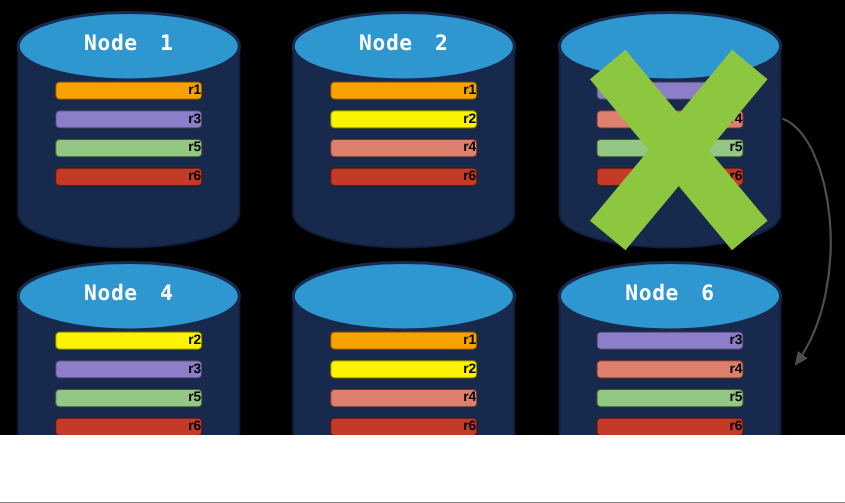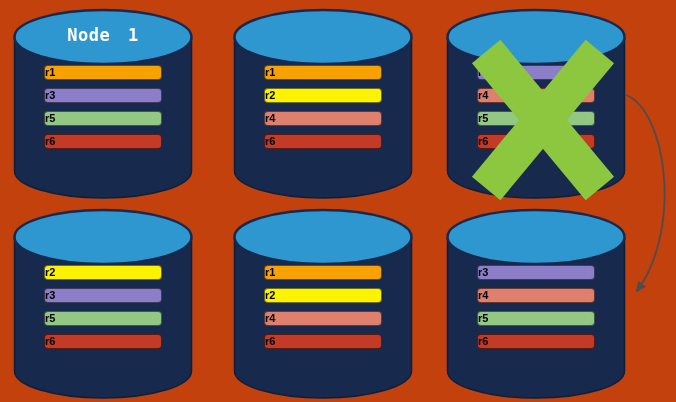--- a/index.html
+++ b/index.html
@@ -1,19 +1,19 @@
 <!DOCTYPE html>
 <html><head>
 <meta charset="utf-8">
 <style>
   html,body{margin:0;padding:0;background:#fff;}
   .canvas{
     position:relative;
-    width:676px;height:402px;
-    background:#c2410c;
+    width:676px;height:348px;
+    background:#000000;
     font-family:"Liberation Sans", sans-serif;
     overflow:hidden;
   }
   .node{
     position:absolute;
     width:180px;height:192px;
   }
   .node svg.cyl{position:absolute;left:0;top:0;}
   .node .title{
     position:absolute;
@@ -29,21 +29,21 @@
   .rows{
     position:absolute;
     left:31px;top:57px;width:118px;
     display:flex;flex-direction:column;gap:8px;
   }
   .row{
     height:15px;
     border-radius:4px;
     border:1px solid rgba(0,0,0,0.55);
     box-sizing:border-box;
-    display:flex;align-items:center;justify-content:flex-start;
+    display:flex;align-items:center;justify-content:flex-end;
   }
   .row span{
     font-size:11px;
     font-weight:bold;
     color:#000;
     line-height:13px;
   }
   svg.overlay{
     position:absolute;left:0;top:0;
     pointer-events:none;
@@ -74,20 +74,21 @@
           <span>r6</span>
         </div>
     </div>
   </div>
 
   <div class="node" style="left:233px;top:8px;">
     <svg class="cyl" width="180" height="192" viewBox="0 0 180 192">
       <path d="M1.5 30 V163 A88.5 27 0 0 0 178.5 163 V30 Z" stroke-width="1.5" fill="#18294E" stroke="#0D1F3C"></path>
       <ellipse cx="90" cy="29" rx="88.5" ry="27" stroke-width="2.5" fill="#2F97D0" stroke="#18294E"></ellipse>
     </svg>
+    <div class="title">Node 2</div>
     <div class="rows">
       <div class="row" style="background-color: rgb(247, 162, 1);">
           <span>r1</span>
         </div>
       <div class="row" style="background-color: rgb(251, 243, 1);">
           <span>r2</span>
         </div>
       <div class="row" style="background-color: rgb(223, 127, 109);">
           <span>r4</span>
         </div>
@@ -116,20 +117,21 @@
           <span>r6</span>
         </div>
     </div>
   </div>
 
   <div class="node" style="left:13px;top:208px;">
     <svg class="cyl" width="180" height="192" viewBox="0 0 180 192">
       <path d="M1.5 30 V163 A88.5 27 0 0 0 178.5 163 V30 Z" stroke-width="1.5" fill="#18294E" stroke="#0D1F3C"></path>
       <ellipse cx="90" cy="29" rx="88.5" ry="27" stroke-width="2.5" fill="#2F97D0" stroke="#18294E"></ellipse>
     </svg>
+    <div class="title">Node 4</div>
     <div class="rows">
       <div class="row" style="background-color: rgb(251, 243, 1);">
           <span>r2</span>
         </div>
       <div class="row" style="background-color: rgb(140, 126, 200);">
           <span>r3</span>
         </div>
       <div class="row" style="background-color: rgb(147, 199, 132);">
           <span>r5</span>
         </div>
@@ -158,20 +160,21 @@
           <span>r6</span>
         </div>
     </div>
   </div>
 
   <div class="node" style="left:446px;top:208px;">
     <svg class="cyl" width="180" height="192" viewBox="0 0 180 192">
       <path d="M1.5 30 V163 A88.5 27 0 0 0 178.5 163 V30 Z" stroke-width="1.5" fill="#18294E" stroke="#0D1F3C"></path>
       <ellipse cx="90" cy="29" rx="88.5" ry="27" stroke-width="2.5" fill="#2F97D0" stroke="#18294E"></ellipse>
     </svg>
+    <div class="title">Node 6</div>
     <div class="rows">
       <div class="row" style="background-color: rgb(140, 126, 200);">
           <span>r3</span>
         </div>
       <div class="row" style="background-color: rgb(223, 127, 109);">
           <span>r4</span>
         </div>
       <div class="row" style="background-color: rgb(147, 199, 132);">
           <span>r5</span>
         </div>

